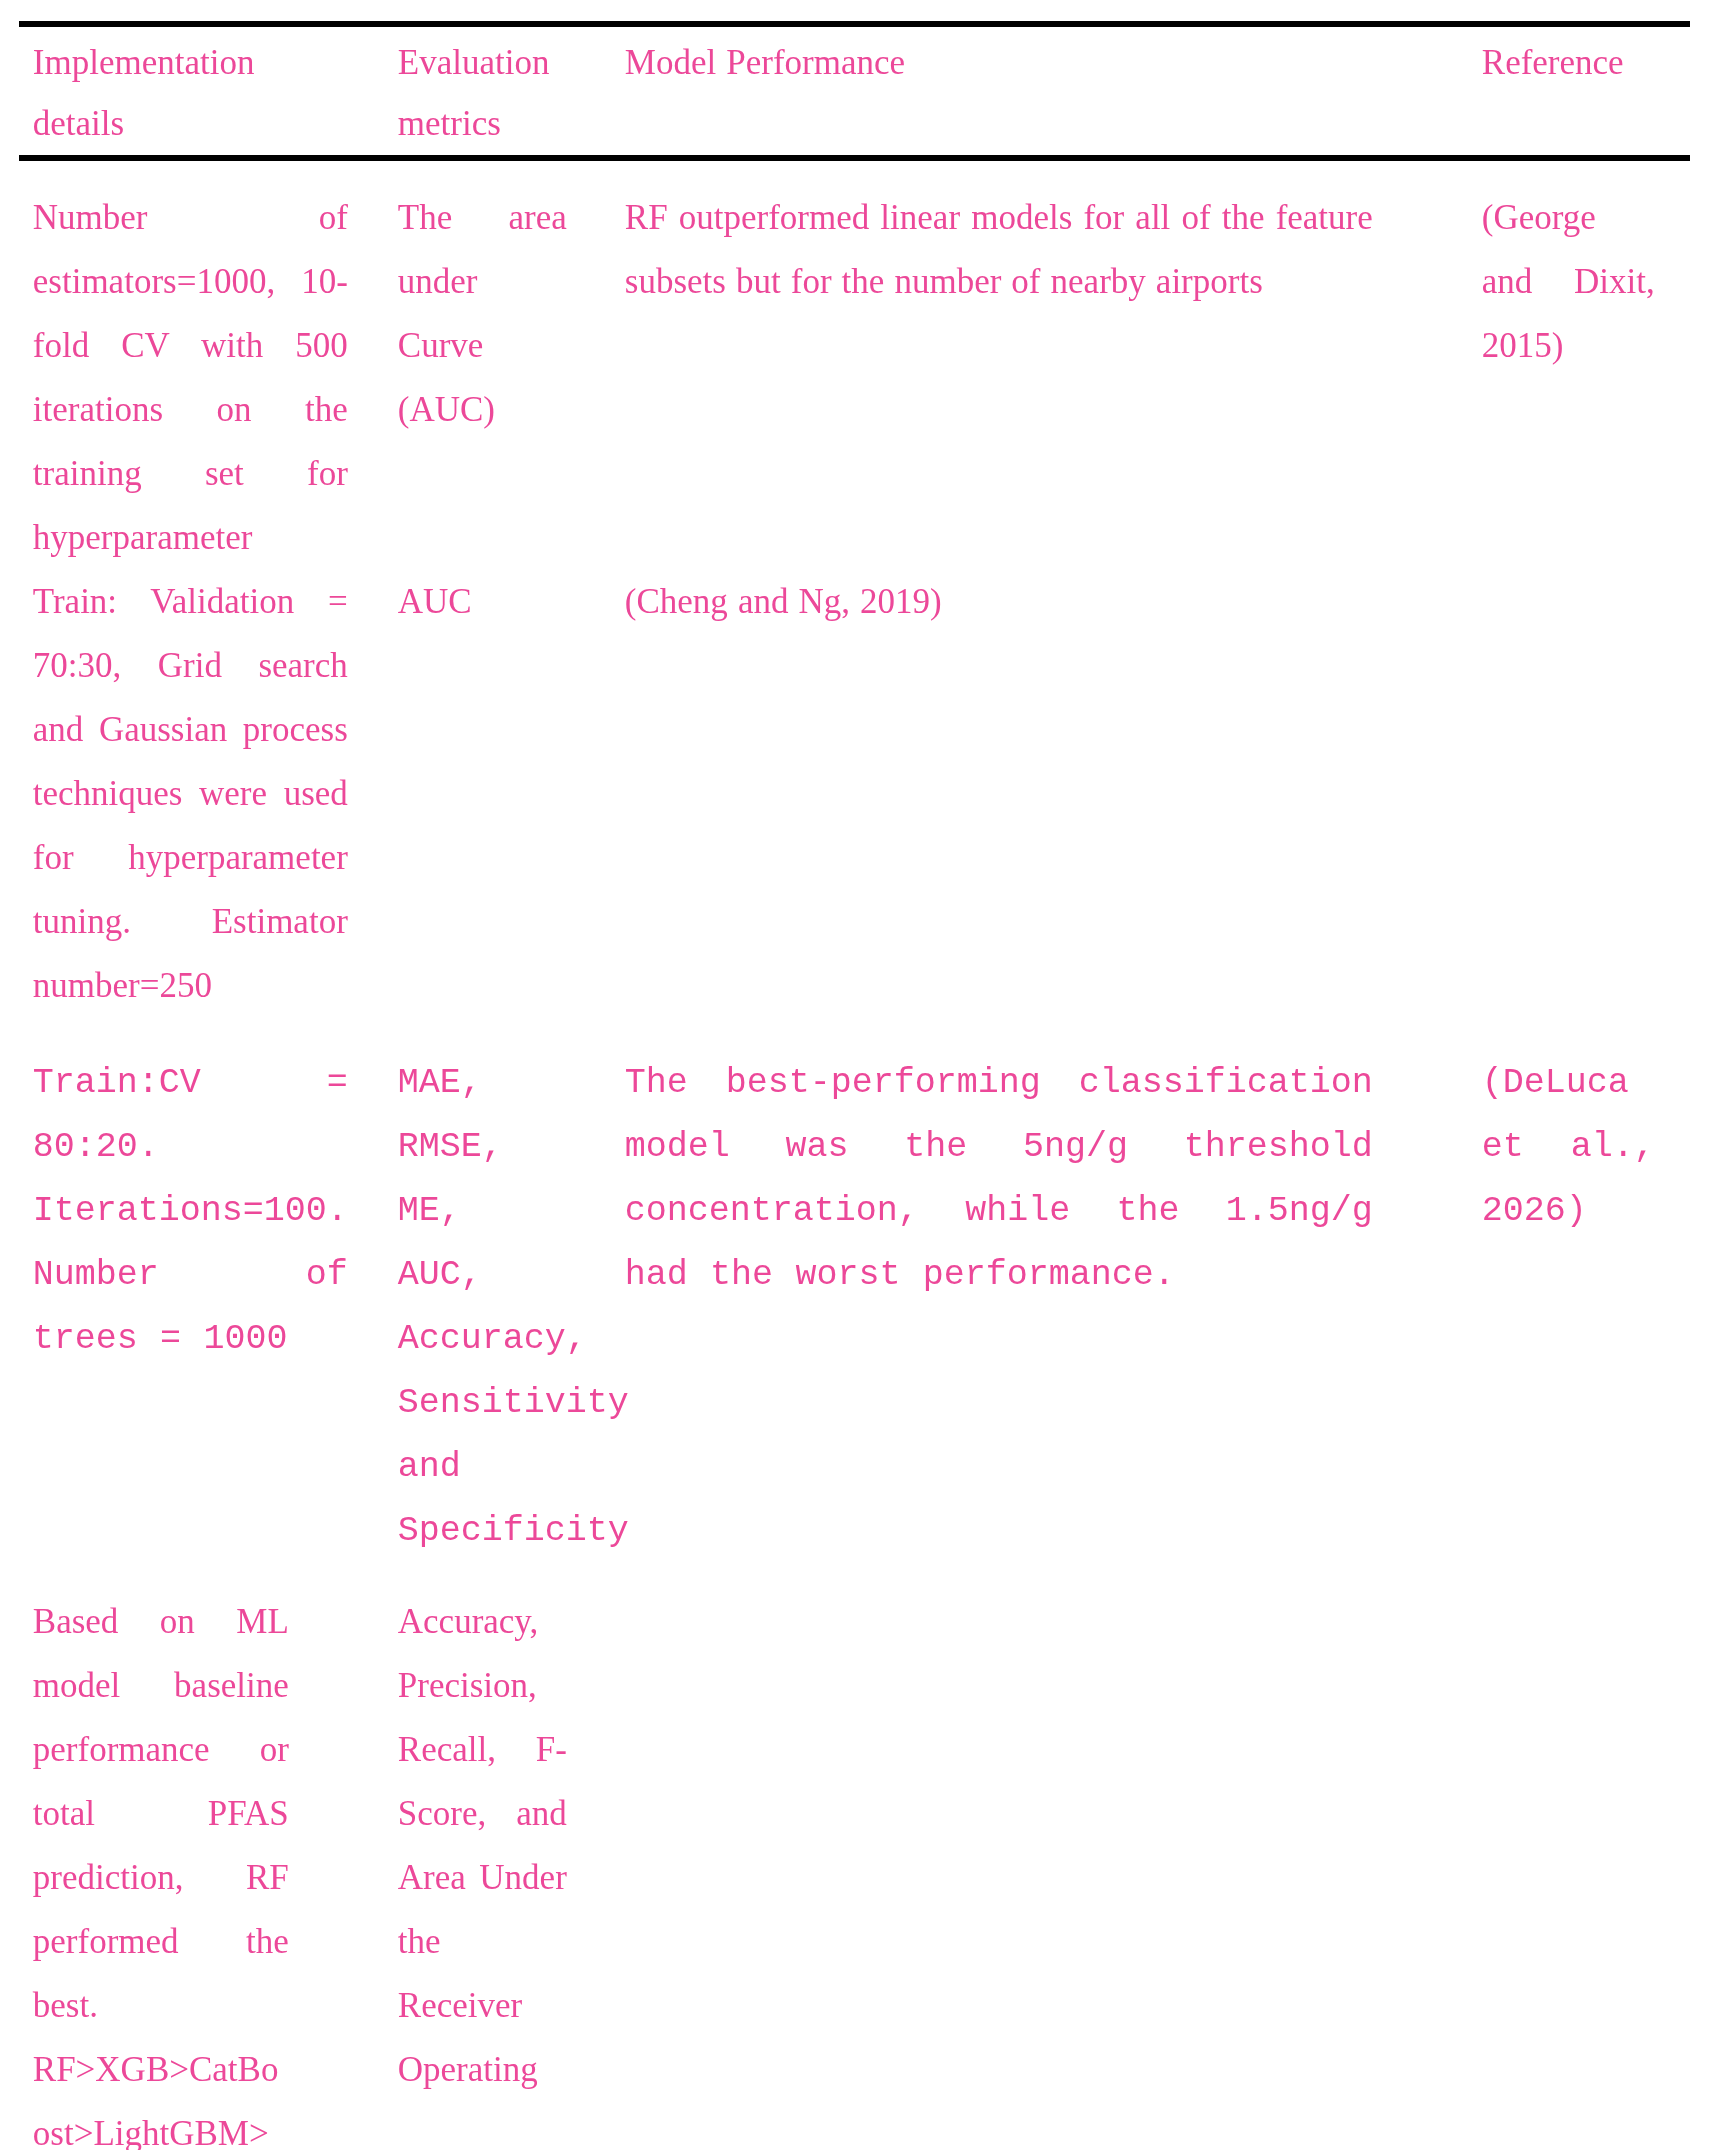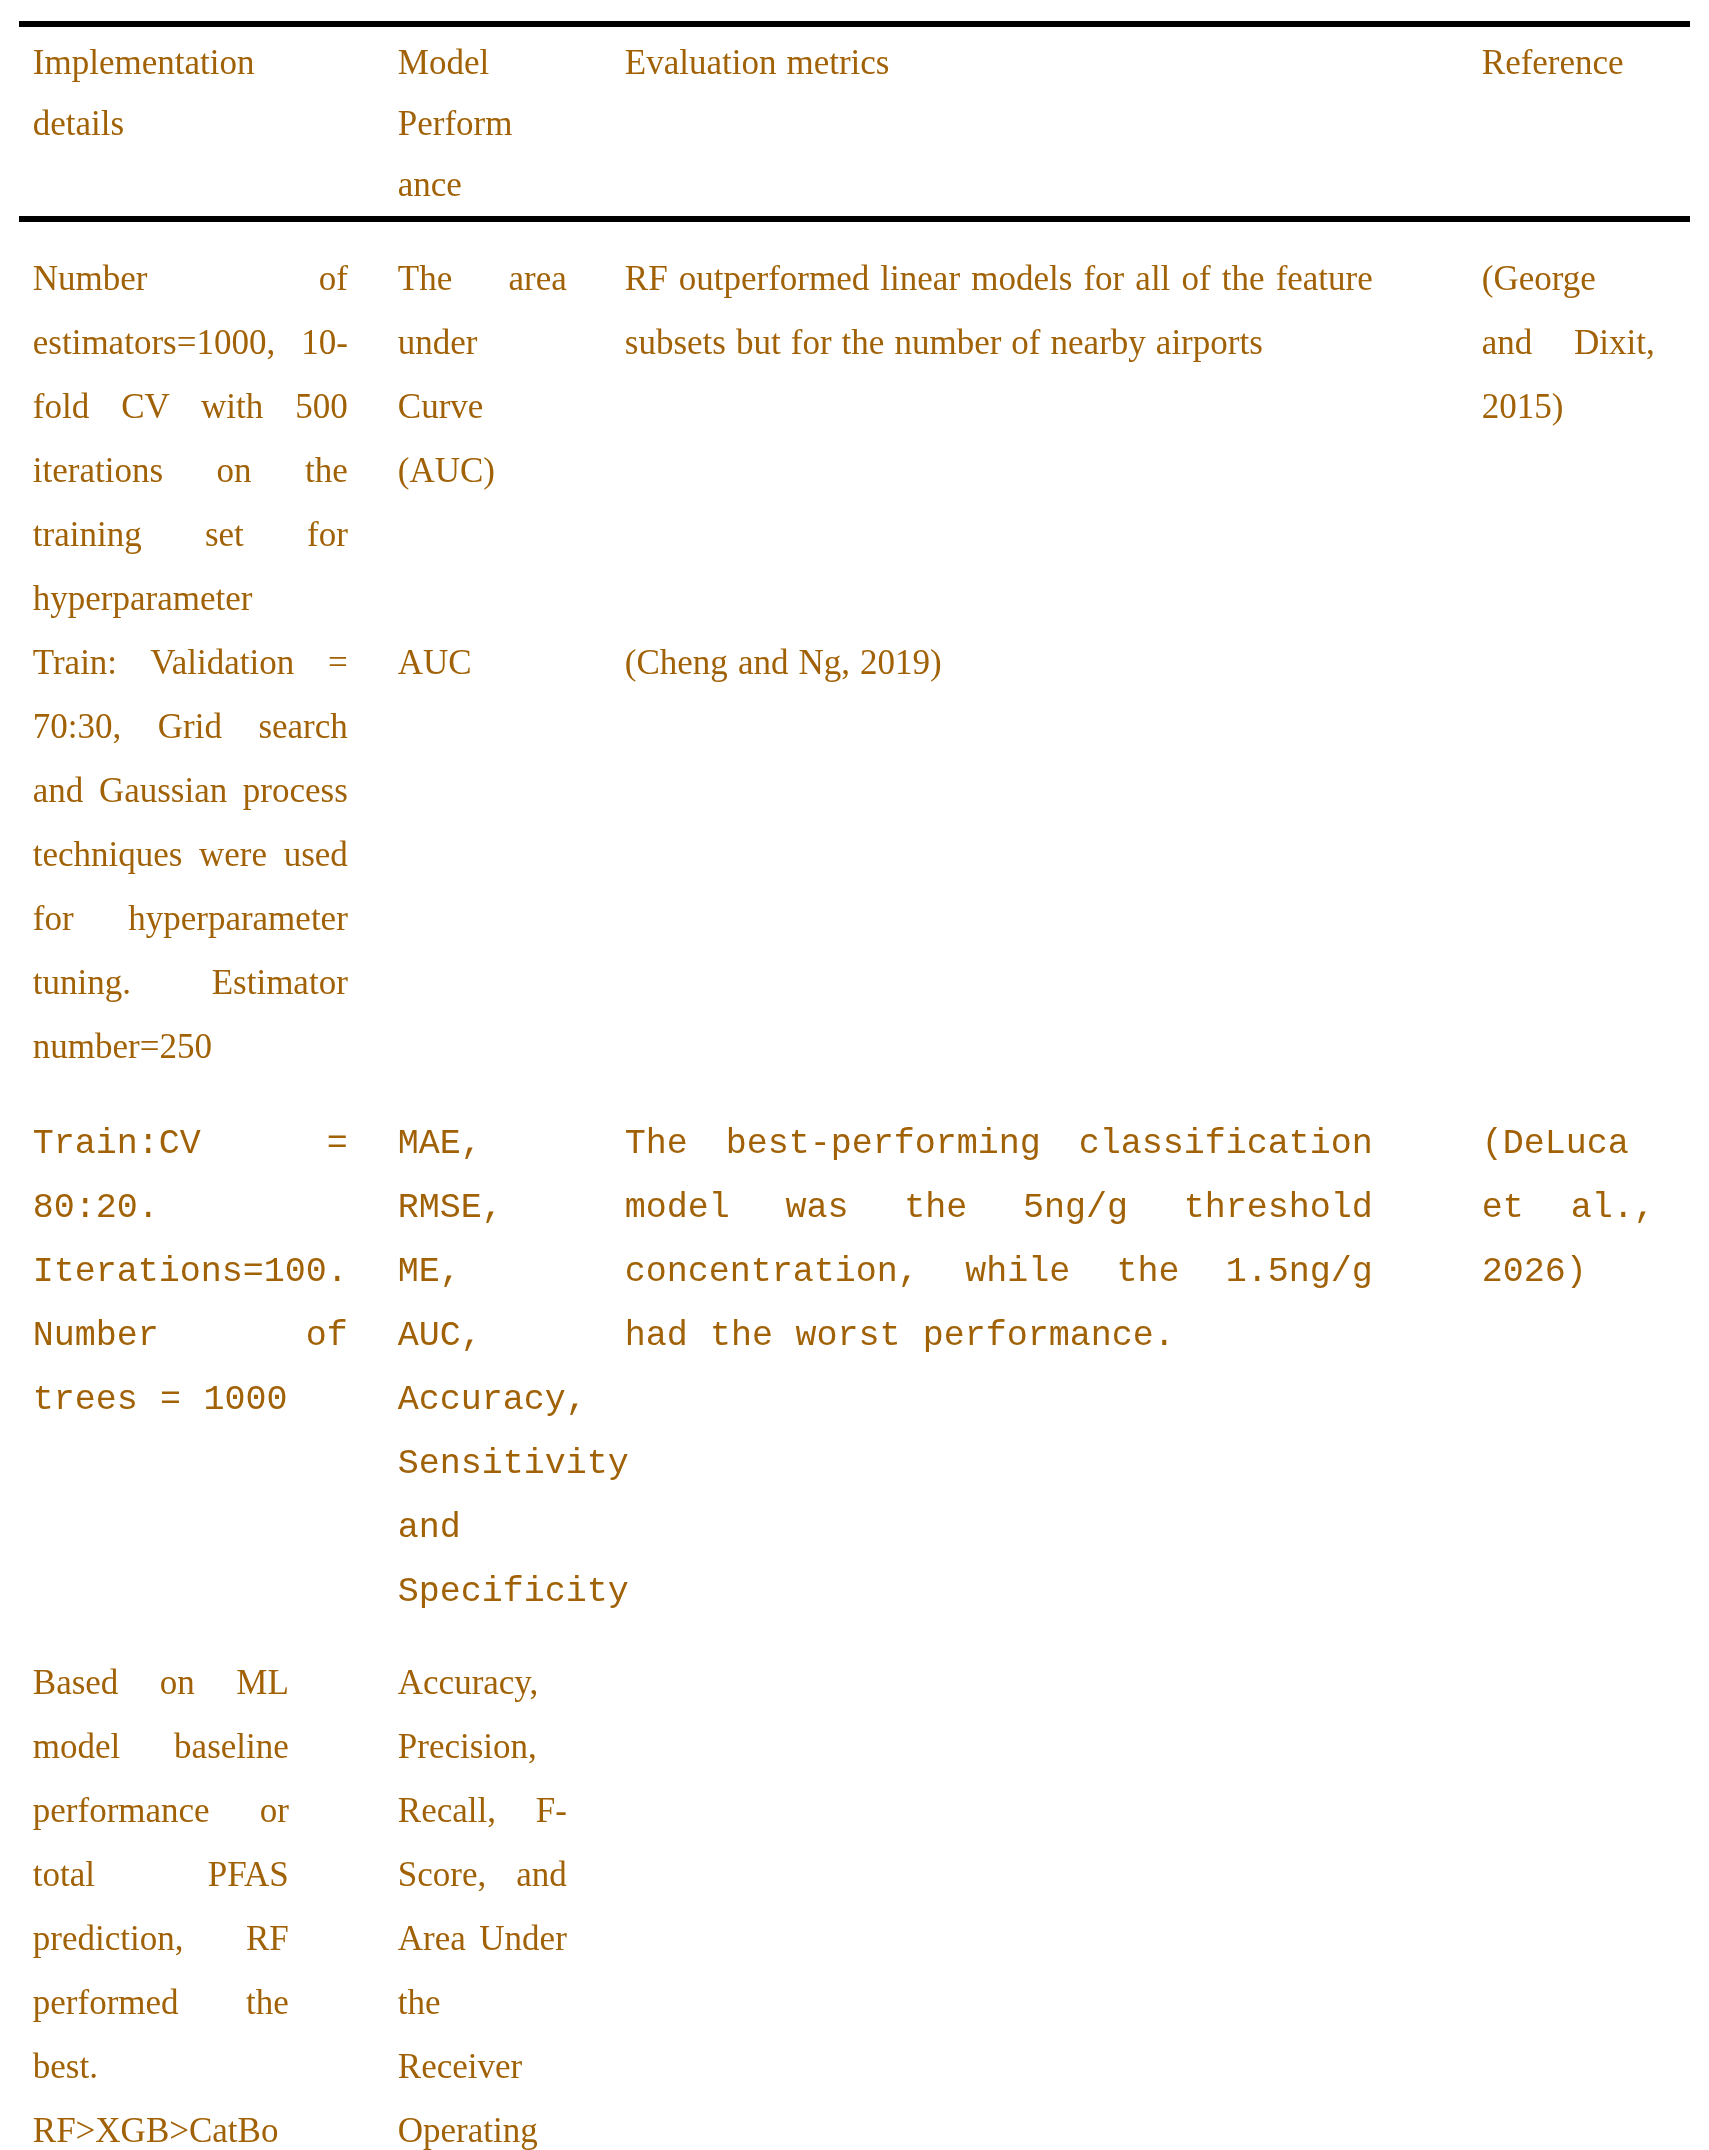--- a/index.html
+++ b/index.html
@@ -8,21 +8,21 @@
   .page {
     position: relative;
     width: 1709px;
     height: 2151px;
     box-sizing: border-box;
     padding: 21px 19.3px 0 19.3px;
     background: #ffffff;
     overflow: hidden;
     font-family: "Liberation Serif", "DejaVu Serif", serif;
     font-size: 35px;
-    color: #a16207;
+    color: #ec4899;
   }
 
   .rule {
     height: 5.8px;
     background: #000000;
   }
 
   .trow {
     display: grid;
     grid-template-columns: 365px 227px 857px 209px;
@@ -58,22 +58,22 @@
 </style>
 </head>
 <body>
 
 <div class="page">
 
   <div class="rule"></div>
 
   <div class="trow header-row">
     <div class="cell c1">Implementation details</div>
+    <div class="cell c2">Evaluation metrics</div>
     <div class="cell c3">Model Performance</div>
-    <div class="cell c2">Evaluation metrics</div>
     <div class="cell c4">Reference</div>
   </div>
 
   <div class="rule"></div>
 
   <div class="trow row-1">
     <div class="cell c1">Number of estimators=1000, 10-fold CV with 500 iterations on the training set for hyperparameter</div>
     <div class="cell c2">The area under Curve (AUC)</div>
     <div class="cell c3">RF outperformed linear models for all of the feature subsets but for the number of nearby airports</div>
     <div class="cell c4">(George and Dixit, 2015)</div>

